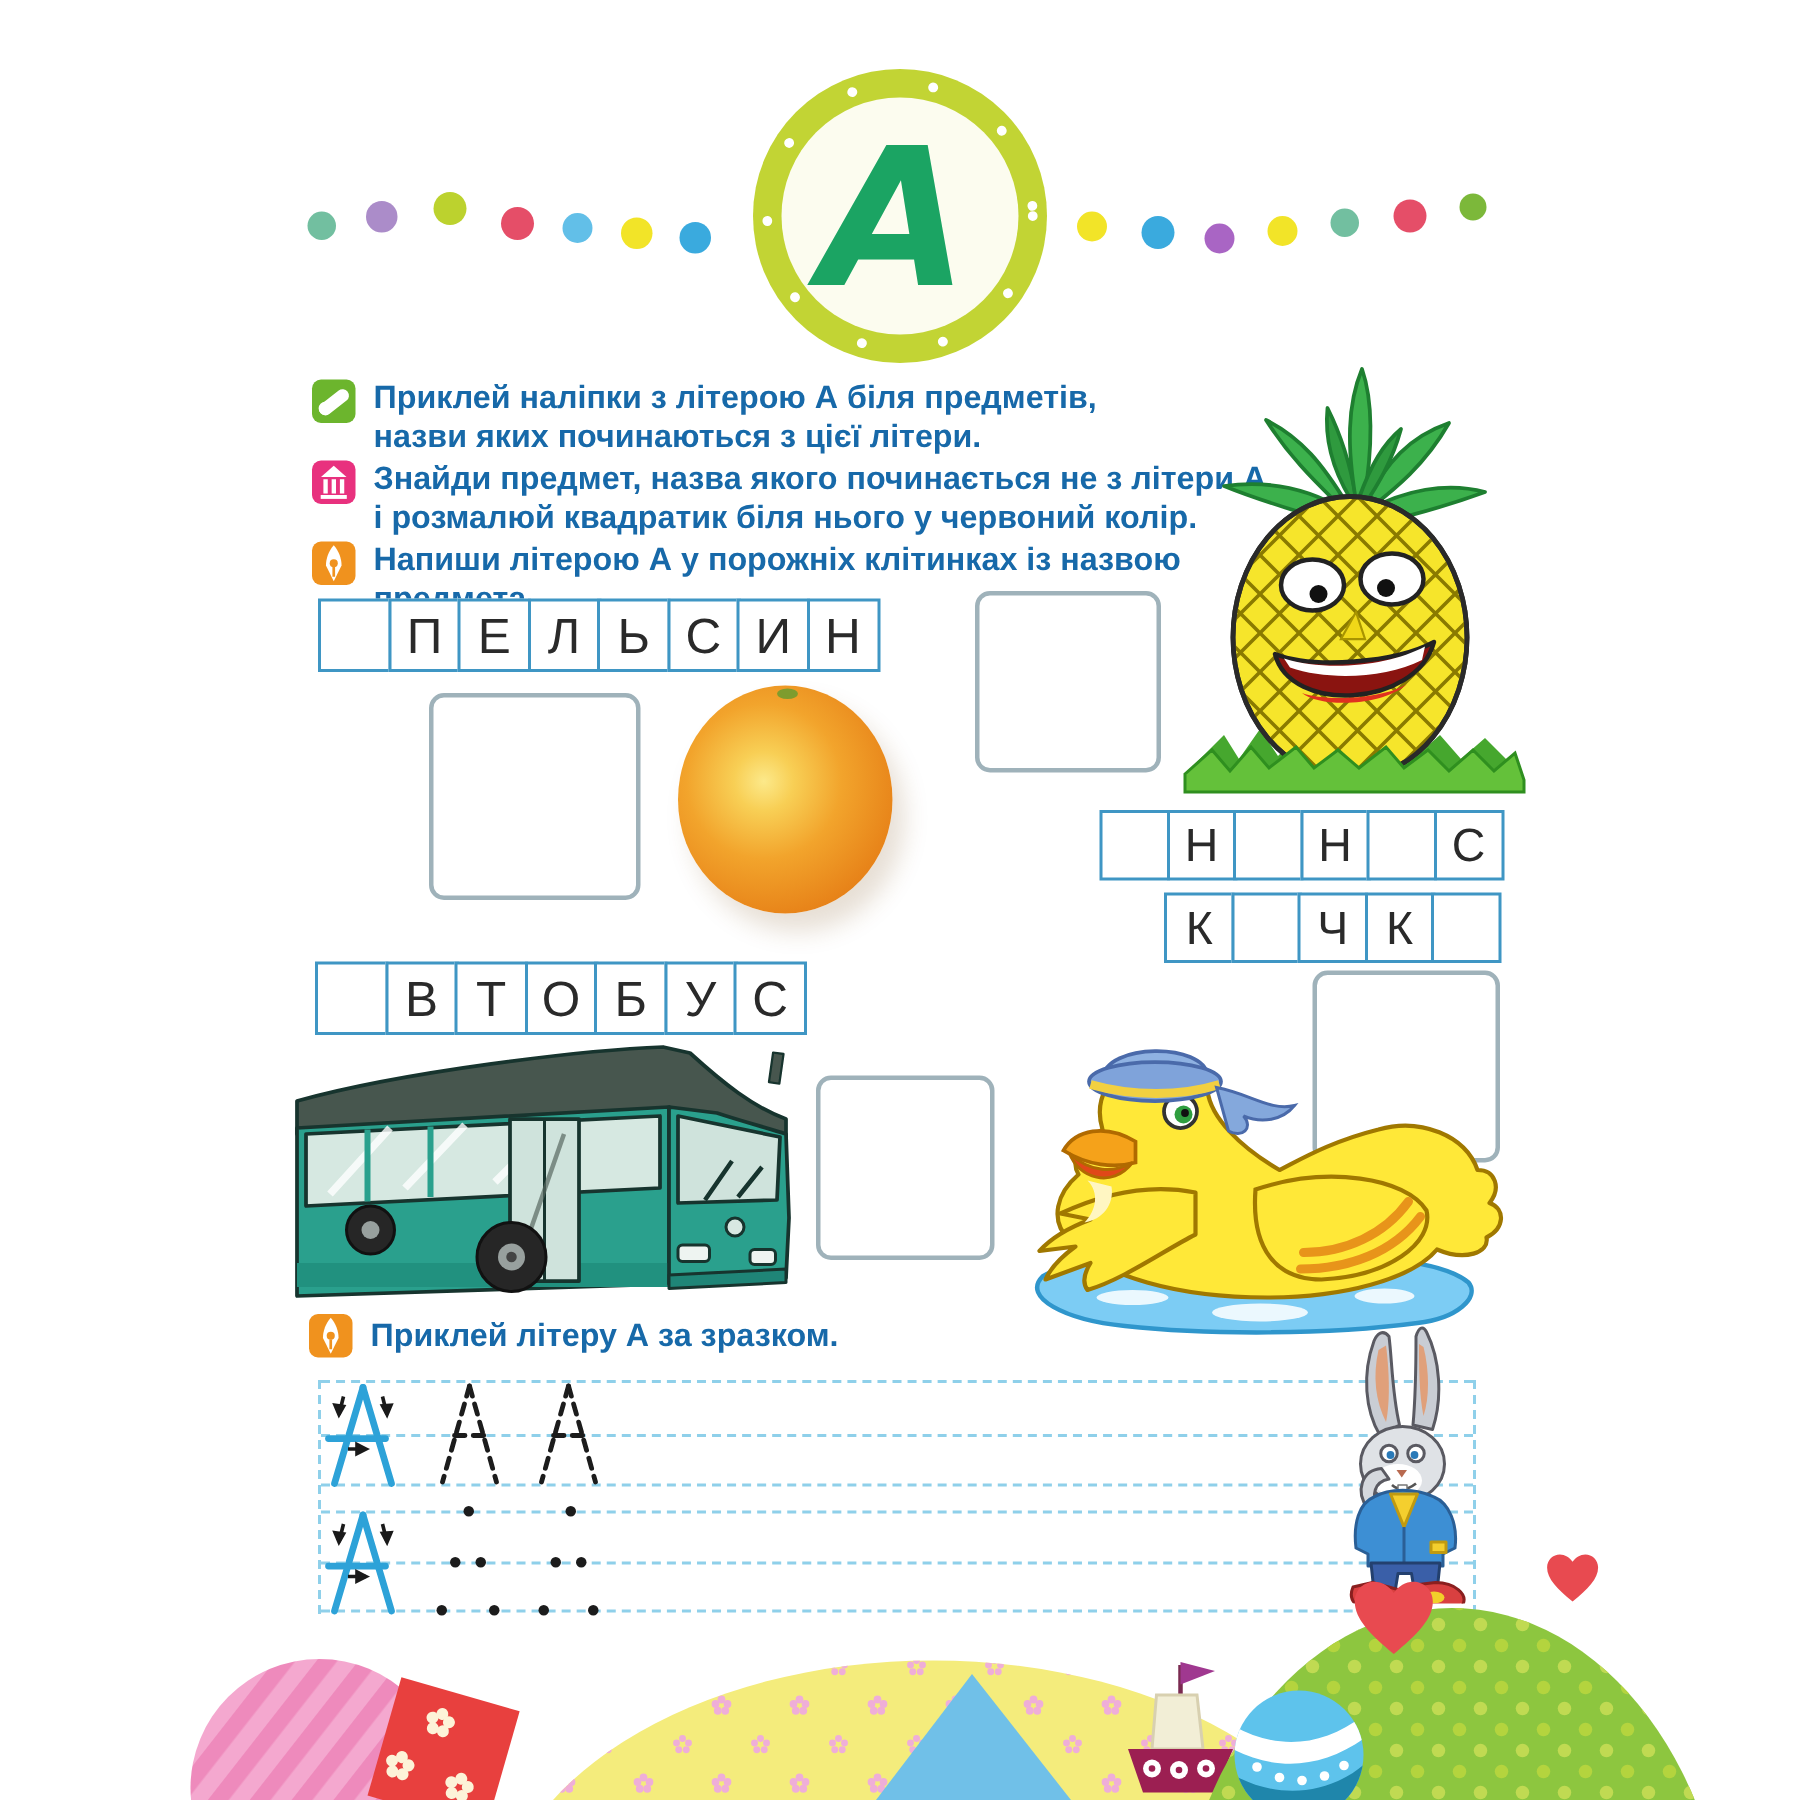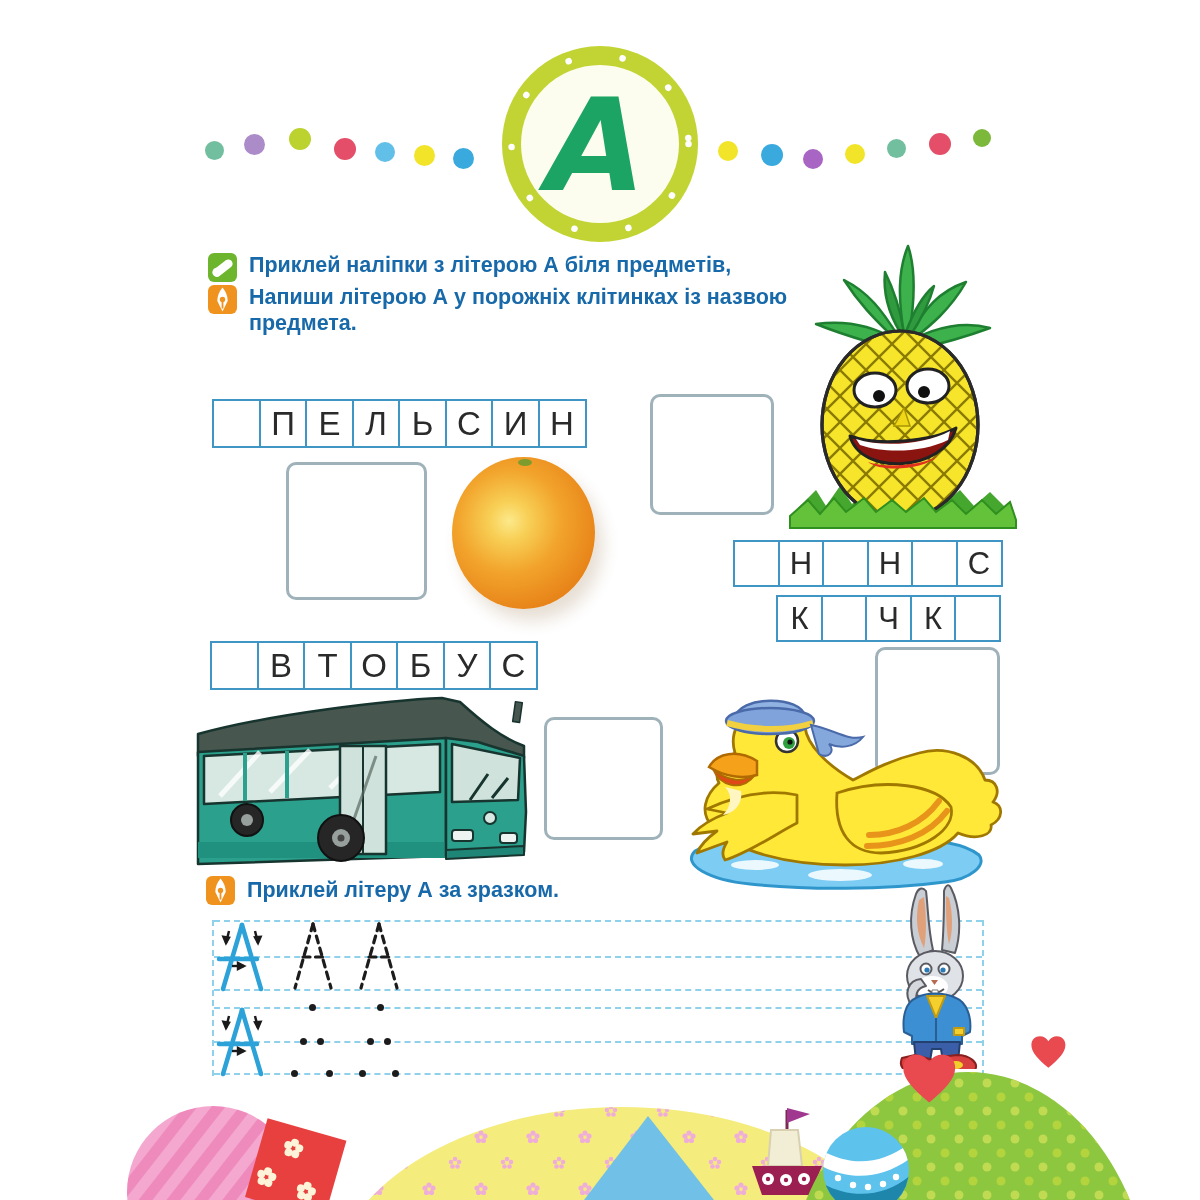--- a/index.html
+++ b/index.html
@@ -81,20 +81,36 @@
   <div class="instructions">
     <div class="instr-item">
       <span class="instr-icon" style="background: rgb(108, 181, 45);">
         <svg width="29" height="29" viewBox="0 0 29 29">
           <rect x="3" y="11" width="23" height="8.5" rx="4.2" transform="rotate(-38 14.5 15)" fill="#ffffff"></rect>
           <circle cx="8.8" cy="19.2" r="3.4" fill="none" stroke="#ffffff" stroke-width="2"></circle>
         </svg>
       </span>
       <div class="instr-text">
         <div>Приклей наліпки з літерою А біля предметів,</div>
+        <div>назви яких починаються з цієї літери.</div>
+      </div>
+    </div>
+    <div class="instr-item">
+      <span class="instr-icon" style="background: rgb(232, 49, 126);">
+        <svg width="29" height="29" viewBox="0 0 29 29">
+          <path d="M14.5,3.5 L23,11 H6 Z" fill="#ffffff"></path>
+          <rect x="7.6" y="12.5" width="2.9" height="9.5" fill="#ffffff"></rect>
+          <rect x="13.1" y="12.5" width="2.9" height="9.5" fill="#ffffff"></rect>
+          <rect x="18.6" y="12.5" width="2.9" height="9.5" fill="#ffffff"></rect>
+          <rect x="5.8" y="23" width="17.4" height="2.6" fill="#ffffff"></rect>
+        </svg>
+      </span>
+      <div class="instr-text">
+        <div>Знайди предмет, назва якого починається не з літери А,</div>
+        <div>і розмалюй квадратик біля нього у червоний колір.</div>
       </div>
     </div>
     <div class="instr-item">
       <span class="instr-icon" style="background: rgb(240, 146, 30);">
         <svg width="29" height="29" viewBox="0 0 29 29">
           <path d="M14.5,2.5 C11,6.5 9.3,11.5 9.3,16 L14.5,26.5 L19.7,16 C19.7,11.5 18,6.5 14.5,2.5 Z" fill="#ffffff"></path>
           <circle cx="14.5" cy="14.5" r="2.7" fill="#f0921e"></circle>
           <rect x="13.6" y="17" width="1.8" height="6.5" fill="#f0921e"></rect>
         </svg>
       </span>

